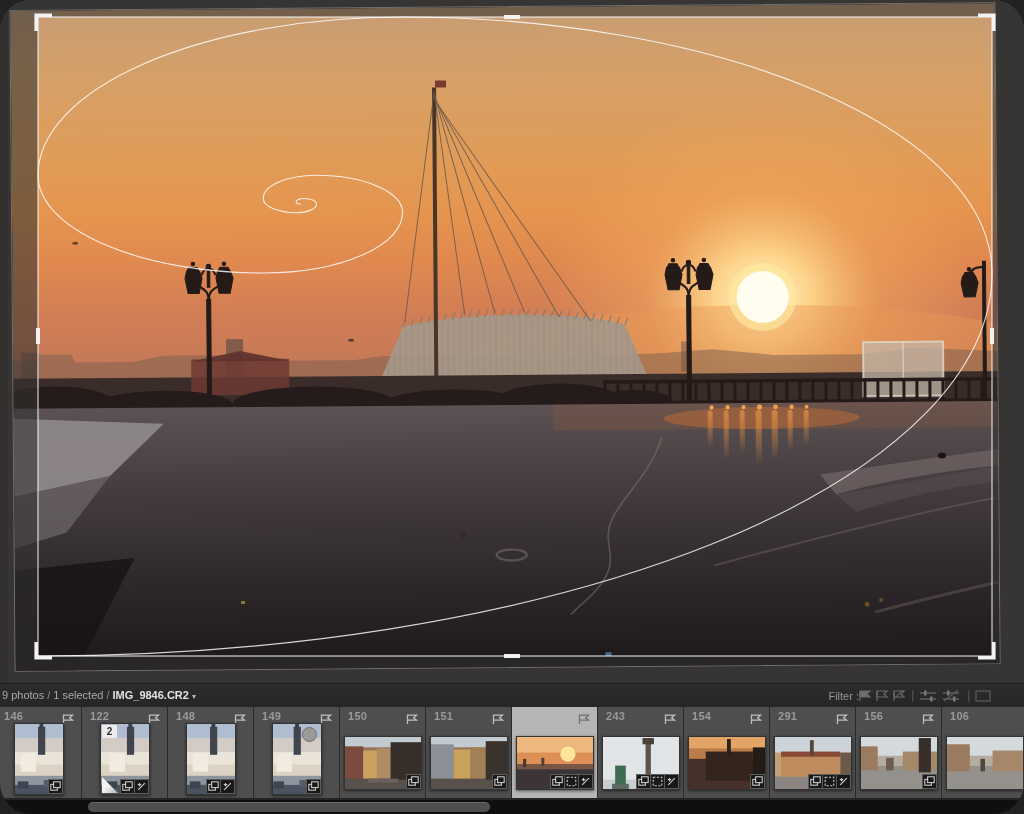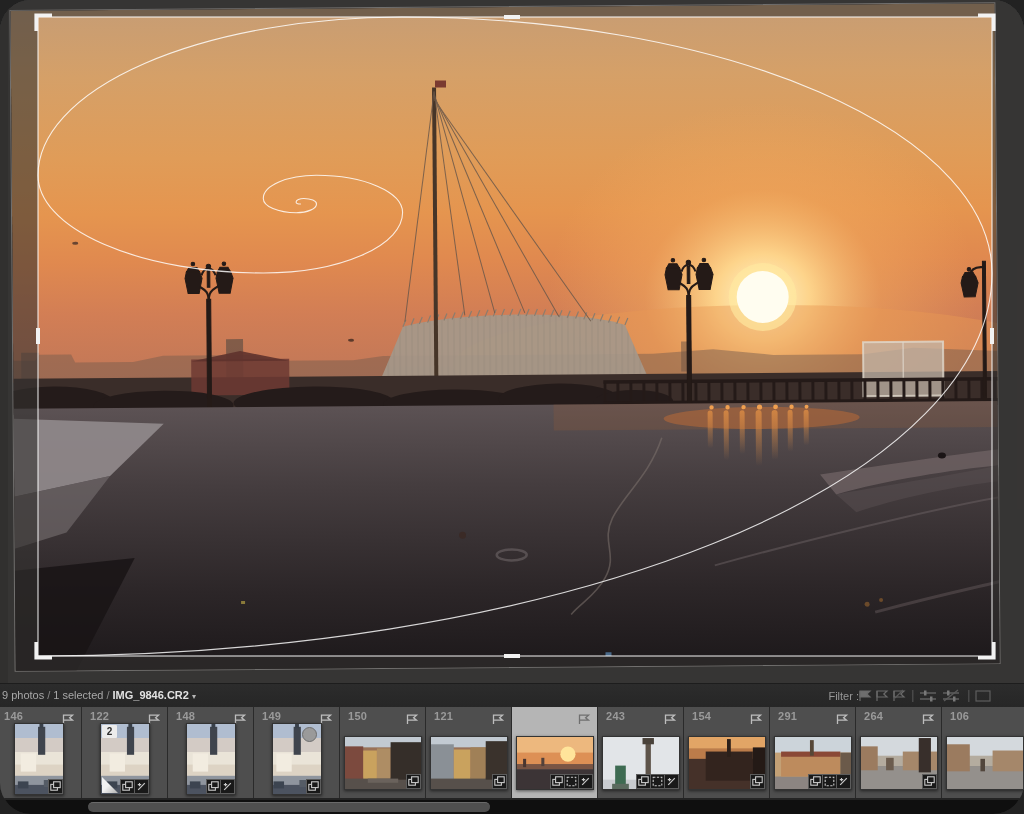--- a/index.html
+++ b/index.html
@@ -472,21 +472,21 @@
             <div class="badge">
               <svg width="13" height="13" viewBox="0 0 13 13">
                 <rect x="1.8" y="4.4" width="6.6" height="5.8" fill="none" stroke="#c9c9c9" stroke-width="1.1"></rect>
                 <rect x="4.6" y="1.8" width="6.6" height="5.8" fill="#191919" stroke="#c9c9c9" stroke-width="1.1"></rect>
               </svg>
             </div>
           </div>
         </div>
       </div>
       <div class="cell">
-        <div class="cell-num">121</div>
+        <div class="cell-num">151</div>
         <div class="cell-flag"><svg width="14" height="12" viewBox="0 0 14 12">
             <path d="M2.5 1.5 V11 M2.5 2.2 H11.5 L8.6 4.7 L11.5 7.2 H2.5" fill="none" stroke="#bdbdbd" stroke-width="1.3"></path>
           </svg></div>
         <div class="thumb landscape">
           <svg width="76" height="52" viewBox="0 0 76 52">
             <rect x="0" y="0" width="76" height="10.9" fill="#c2cad2"></rect>
             <rect x="0" y="10.4" width="76" height="30.660000000000004" fill="#9a7258"></rect>
             <rect x="0" y="40.56" width="76" height="11.939999999999998" fill="#57504b"></rect>
             <rect x="0" y="7.280000000000001" width="22.8" height="34.32" fill="#8a9096"></rect>
             <rect x="22.8" y="12.48" width="16.72" height="29.120000000000005" fill="#c9a25e"></rect>
@@ -628,21 +628,21 @@
             <div class="badge">
               <svg width="13" height="13" viewBox="0 0 13 13">
                 <path d="M3.2 9.8 L9.8 3.2" stroke="#c9c9c9" stroke-width="1.2" fill="none"></path>
                 <path d="M2.8 4.6 h3.4 M4.5 2.9 v3.4" stroke="#c9c9c9" stroke-width="1.1" fill="none"></path>
               </svg>
             </div>
           </div>
         </div>
       </div>
       <div class="cell">
-        <div class="cell-num">264</div>
+        <div class="cell-num">156</div>
         <div class="cell-flag"><svg width="14" height="12" viewBox="0 0 14 12">
             <path d="M2.5 1.5 V11 M2.5 2.2 H11.5 L8.6 4.7 L11.5 7.2 H2.5" fill="none" stroke="#bdbdbd" stroke-width="1.3"></path>
           </svg></div>
         <div class="thumb landscape">
           <svg width="76" height="52" viewBox="0 0 76 52">
             <rect x="0" y="0" width="76" height="19.22" fill="#d4d9dd"></rect>
             <rect x="0" y="18.72" width="76" height="10.900000000000004" fill="#b4ac9f"></rect>
             <rect x="0" y="29.120000000000005" width="76" height="23.379999999999995" fill="#94908c"></rect>
             <rect x="0" y="9.36" width="16.72" height="23.92" fill="#9b7b5f"></rect>
             <rect x="41.800000000000004" y="14.560000000000002" width="34.2" height="18.72" fill="#a5876a"></rect>

